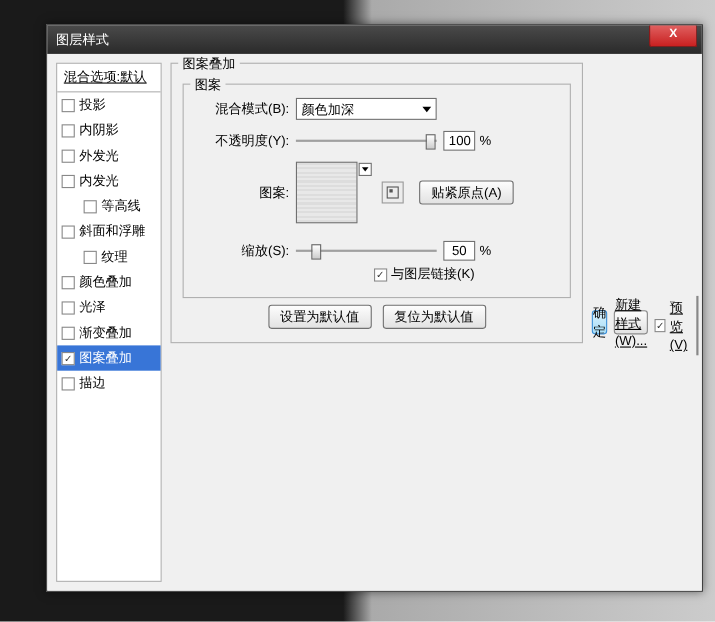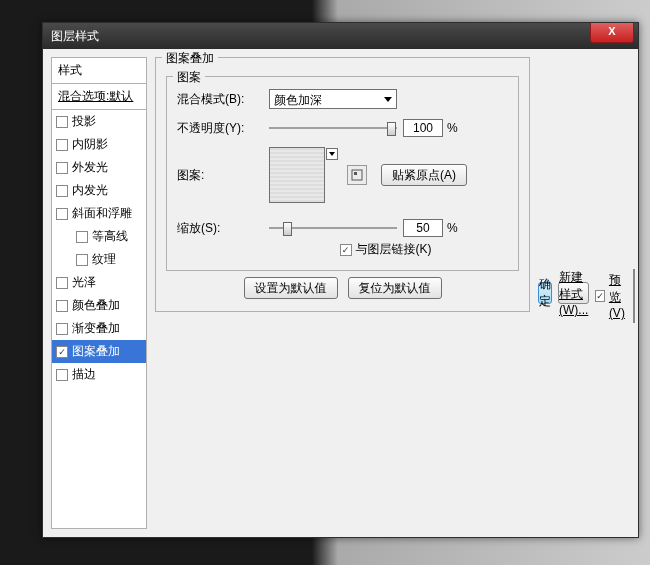--- a/index.html
+++ b/index.html
@@ -16,28 +16,28 @@
 .style-item.indent { padding-left: 24px; }
 .style-item.selected { background: #3875d7; color: #fff; }
 .chk { width: 12px; height: 12px; border: 1px solid #888; background: #fff; display: inline-flex; align-items: center; justify-content: center; font-size: 9px; color: #333; }
 .chk.checked::before { content: "✓"; }
 .main-col { flex: 1; display: flex; gap: 8px; }
 .settings { flex: 1; }
 .fieldset { border: 1px solid #b0b0b0; padding: 8px 10px 12px; margin-bottom: 2px; position: relative; }
 .legend { position: absolute; top: -8px; left: 6px; background: #f0f0f0; padding: 0 4px; }
 .inner-fieldset { border: 1px solid #b0b0b0; padding: 12px 10px; position: relative; margin-top: 10px; }
 .row { display: flex; align-items: center; margin-bottom: 10px; }
-.label { width: 86px; margin-right: 6px; }
+.label { width: 86px; text-align: right; margin-right: 6px; }
 .underline { text-decoration: underline; }
 .select { width: 128px; height: 20px; border: 1px solid #707070; background: #fff; position: relative; padding: 2px 18px 2px 4px; }
 .select::after { content: ""; position: absolute; right: 4px; top: 7px; width: 0; height: 0; border-left: 4px solid transparent; border-right: 4px solid transparent; border-top: 5px solid #000; }
 .slider { position: relative; width: 128px; height: 16px; margin-right: 6px; }
 .track { position: absolute; top: 7px; left: 0; right: 0; height: 2px; background: #a0a0a0; }
 .thumb { position: absolute; top: 2px; width: 9px; height: 14px; background: linear-gradient(180deg,#fff,#ccc); border: 1px solid #666; }
-.numbox { width: 40px; height: 18px; border: 1px solid #707070; background: #fff; padding: 1px 4px; text-align: center; }
+.numbox { width: 29px; height: 18px; border: 1px solid #707070; background: #fff; padding: 1px 4px; text-align: center; }
 .pct { margin-left: 4px; }
 .swatch { width: 56px; height: 56px; border: 1px solid #707070; background: repeating-linear-gradient(0deg,#ddd,#ddd 2px,#e8e8e8 2px,#e8e8e8 4px); position: relative; cursor: pointer; }
 .swatch-drop { position: absolute; right: -14px; top: 0; width: 12px; height: 12px; border: 1px solid #707070; background: #fff; display: flex; align-items: center; justify-content: center; }
 .swatch-drop::after { content:""; width:0; height:0; border-left:3px solid transparent; border-right:3px solid transparent; border-top:4px solid #000; }
 .tiny-icon { width: 20px; height: 20px; border: 1px solid #999; background: #ececec; margin-left: 22px; display: flex; align-items: center; justify-content: center; cursor: pointer; font-size:10px; }
 .tiny-icon svg { width: 12px; height: 12px; }
 .btn { height: 22px; border: 1px solid #707070; background: linear-gradient(180deg,#fdfdfd,#e2e2e2); padding: 0 10px; cursor: pointer; display: inline-flex; align-items: center; justify-content: center; border-radius: 3px; }
 .btn-row { display: flex; gap: 10px; justify-content: center; margin-top: 6px; }
 .link-check { display: flex; align-items: center; justify-content: center; gap: 4px; margin-top: 2px; margin-left: 86px; }
 .right-col { width: 92px; display: flex; flex-direction: row; gap: 6px; align-items: center; }
@@ -50,58 +50,57 @@
 <body>
 
 <div class="dialog">
   <div class="titlebar">
     <span class="title-text">图层样式</span>
     <div class="close-btn">X</div>
   </div>
   <div class="body">
 
     <div class="styles-col">
-      <div class="styles-header">样式</div>
       <div class="blend-header">混合选项:默认</div>
       <div id="style-items">
           <div class="style-item">
             <span class="chk"></span>
             <span>投影</span>
           </div>
           <div class="style-item">
             <span class="chk"></span>
             <span>内阴影</span>
           </div>
           <div class="style-item">
             <span class="chk"></span>
             <span>外发光</span>
           </div>
           <div class="style-item">
             <span class="chk"></span>
             <span>内发光</span>
           </div>
+          <div class="style-item indent">
+            <span class="chk"></span>
+            <span>等高线</span>
+          </div>
           <div class="style-item">
             <span class="chk"></span>
             <span>斜面和浮雕</span>
-          </div>
-          <div class="style-item indent">
-            <span class="chk"></span>
-            <span>等高线</span>
           </div>
           <div class="style-item indent">
             <span class="chk"></span>
             <span>纹理</span>
           </div>
           <div class="style-item">
             <span class="chk"></span>
-            <span>光泽</span>
+            <span>颜色叠加</span>
           </div>
           <div class="style-item">
             <span class="chk"></span>
-            <span>颜色叠加</span>
+            <span>光泽</span>
           </div>
           <div class="style-item">
             <span class="chk"></span>
             <span>渐变叠加</span>
           </div>
           <div class="style-item selected">
             <span class="chk checked"></span>
             <span>图案叠加</span>
           </div>
           <div class="style-item">

